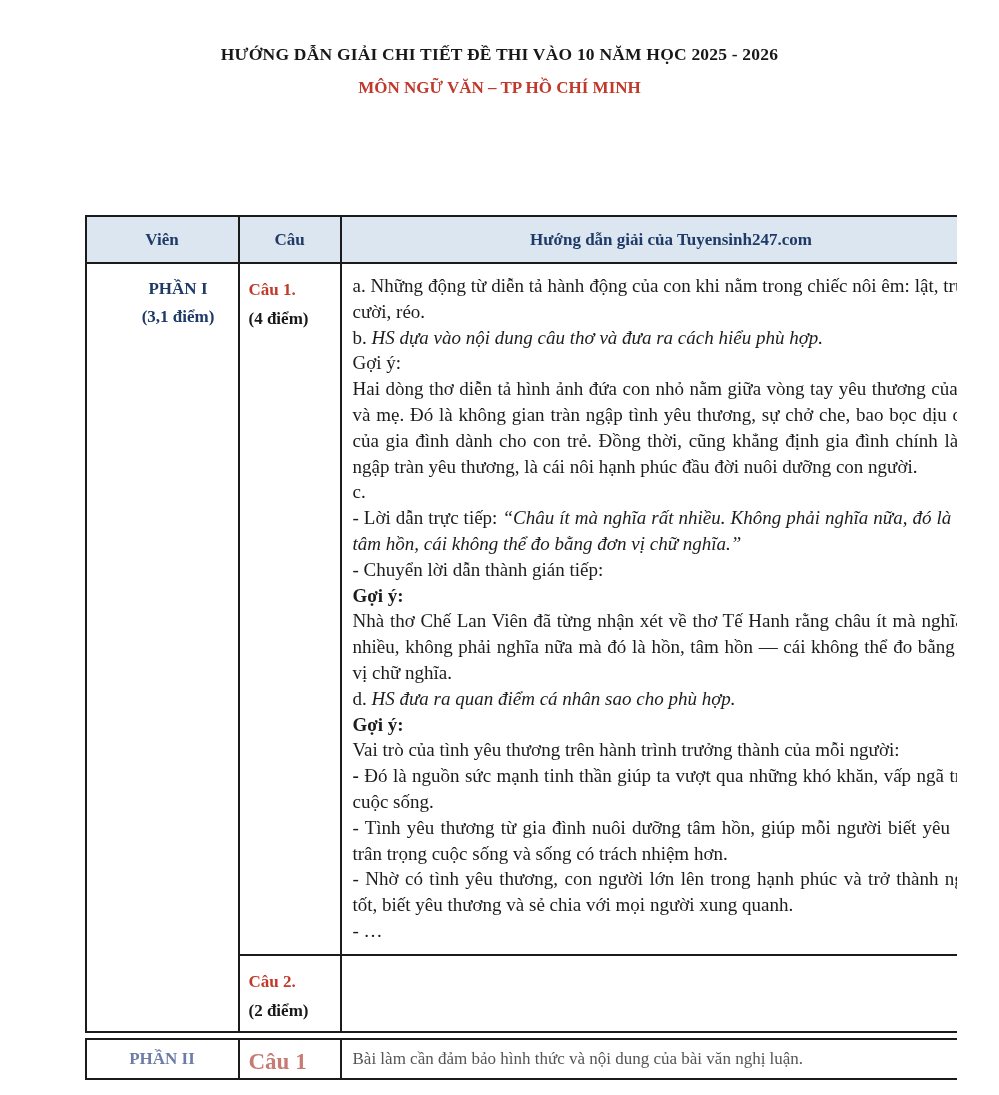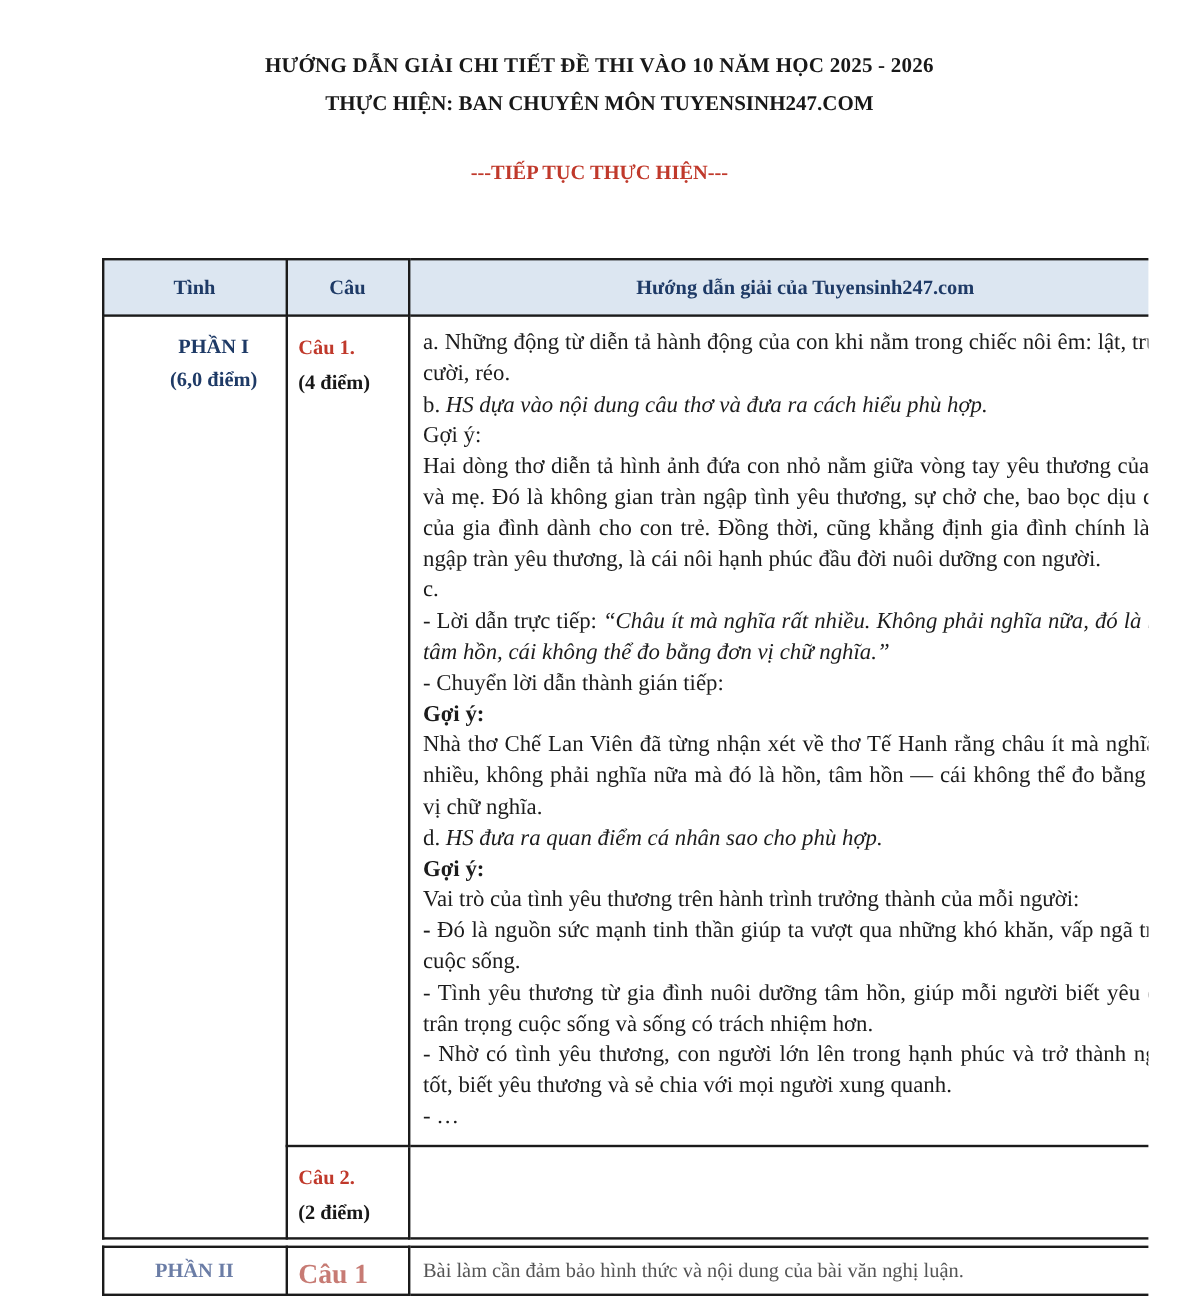--- a/index.html
+++ b/index.html
@@ -61,43 +61,42 @@
   .next-ans  { color:#555; font-size:17px; padding:9px 11px 2px 11px; }
   .tbl-next .clip-row td { height:40px; }
 </style>
 </head>
 <body>
 
 <div class="page">
 
   <div class="doc-header">
     <div class="h-line1">HƯỚNG DẪN GIẢI CHI TIẾT ĐỀ THI VÀO 10 NĂM HỌC 2025 - 2026</div>
-    <div class="h-line3">THỰC HIỆN: BAN CHUYÊN MÔN TUYENSINH247.COM</div>
-    <div class="h-banner">---TIẾP TỤC THỰC HIỆN---</div>
+    <div class="h-line2">MÔN NGỮ VĂN – TP HỒ CHÍ MINH</div>
   </div>
 
   <div class="tbl-wrap">
     <table>
       <colgroup>
           <col class="c1">
           <col class="c2">
           <col class="c3">
         </colgroup>
       <thead>
         <tr>
-          <th>Tình</th>
+          <th>Viên</th>
           <th>Câu</th>
           <th>Hướng dẫn giải của Tuyensinh247.com</th>
         </tr>
       </thead>
       <tbody>
         <tr>
           <td class="cell-phan" rowspan="2">
             <span>PHẦN I</span><br>
-            <span>(6,0 điểm)</span>
+            <span>(3,1 điểm)</span>
           </td>
           <td class="cell-cau">
             <span class="cau-label">Câu 1.</span>
             <span class="cau-points">(4 điểm)</span>
           </td>
           <td class="cell-answer" id="answer-cell-1">
               <p><span class="seg-n">a. Những động từ diễn tả hành động của con khi nằm trong chiếc nôi êm: lật, trườn, cười, réo.</span></p>
               <p><span class="seg-n">b. </span><span class="seg-i">HS dựa vào nội dung câu thơ và đưa ra cách hiểu phù hợp.</span></p>
               <p><span class="seg-n">Gợi ý:</span></p>
               <p><span class="seg-n">Hai dòng thơ diễn tả hình ảnh đứa con nhỏ nằm giữa vòng tay yêu thương của cha và mẹ. Đó là không gian tràn ngập tình yêu thương, sự chở che, bao bọc dịu dàng của gia đình dành cho con trẻ. Đồng thời, cũng khẳng định gia đình chính là nơi ngập tràn yêu thương, là cái nôi hạnh phúc đầu đời nuôi dưỡng con người.</span></p>

